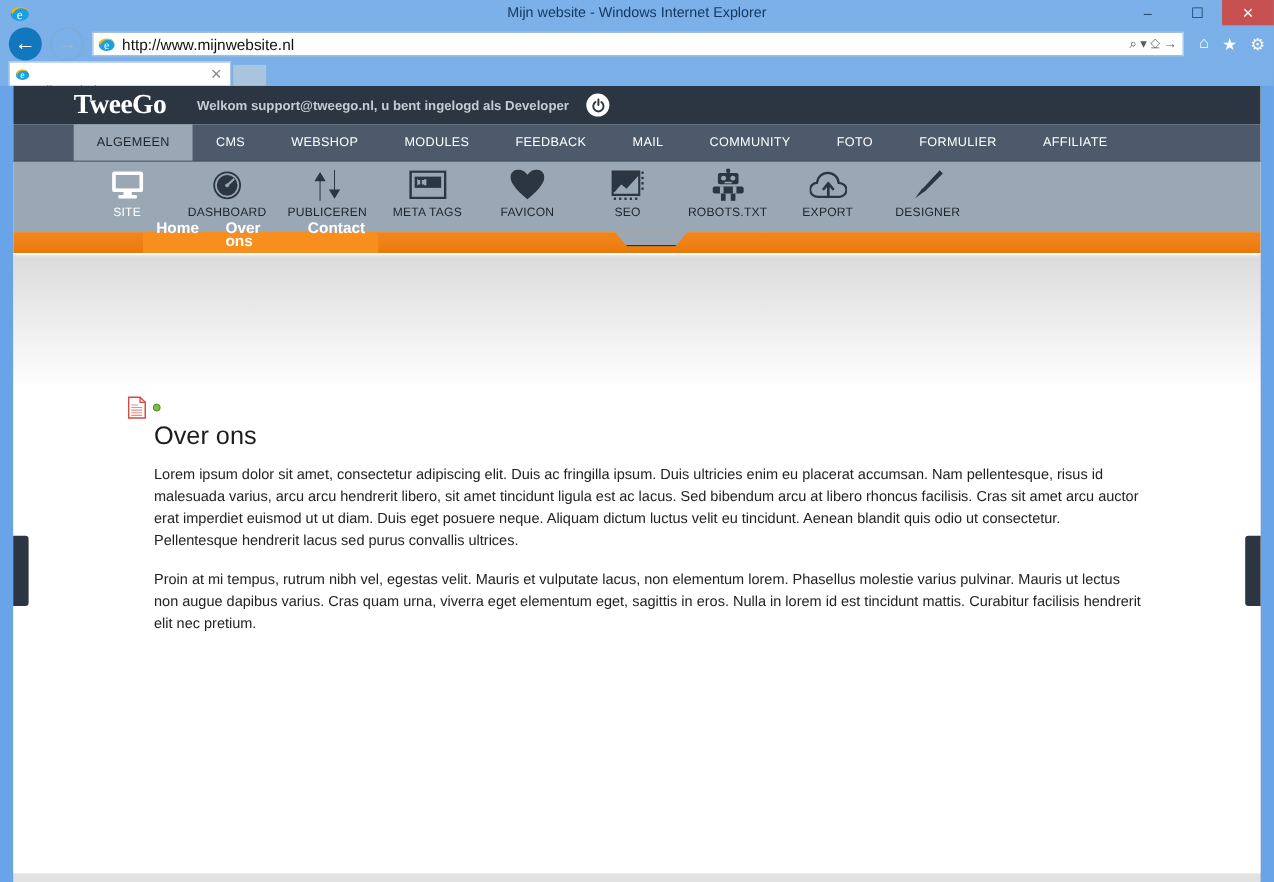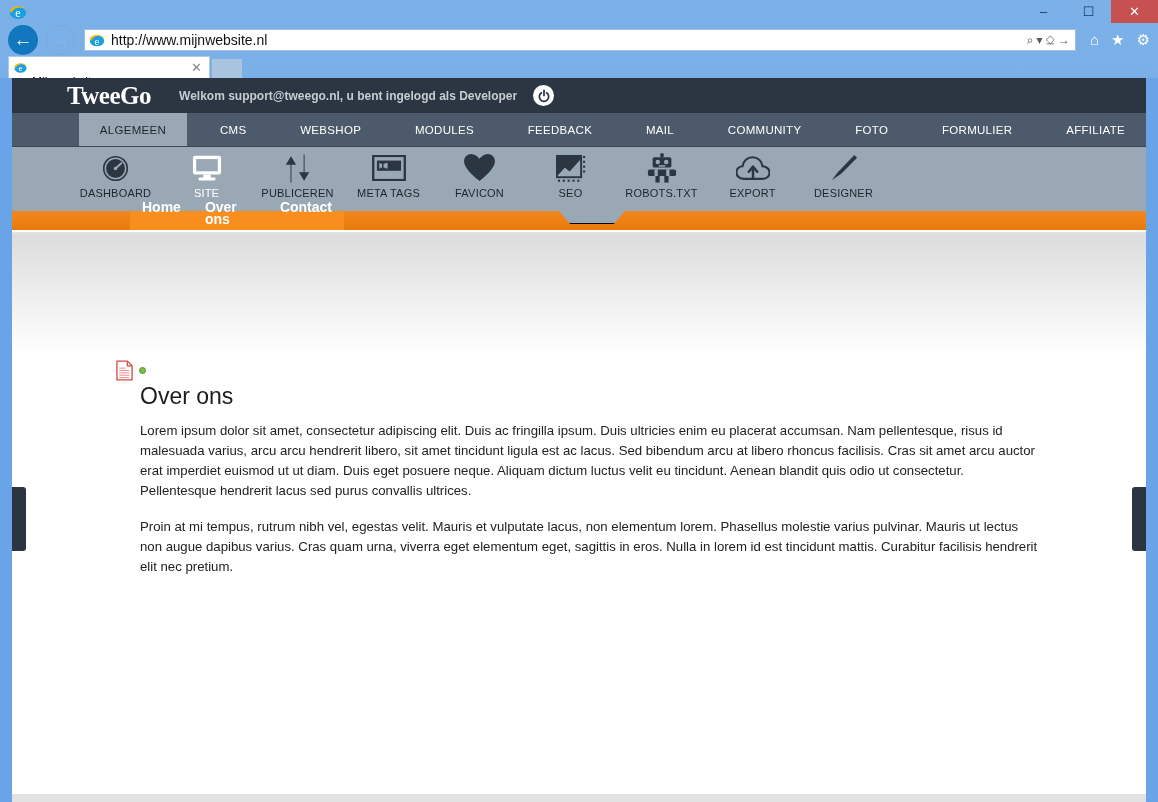--- a/index.html
+++ b/index.html
@@ -95,21 +95,20 @@
     background: #fff; color: #2b3642;
     display: flex; align-items: center; justify-content: center;
     font-size: 14px; line-height: 1;
   }
 
   
   .admin-tabs {
     position: absolute; left: 0; top: 35px; width: 1134px; height: 34px;
     background: #4c5a6b; display: flex; align-items: stretch;
     border-bottom: 1px solid #3b4654;
-    justify-content: space-between;
   }
   .admin-tabs .spacer { width: 55px; }
   .admin-tab {
     display: flex; align-items: center; padding: 0 21px;
     font-size: 11.5px; color: #ffffff; letter-spacing: .3px;
   }
   .admin-tab.active { background: #9aa8b5; color: #1d242c; }
 
   
   .icon-bar {
@@ -205,20 +204,21 @@
 
   <div class="titlebar">
     <span class="ie-logo-title">
       <svg width="20" height="20" viewBox="0 0 20 20">
         <ellipse cx="10" cy="11" rx="8.2" ry="6" fill="#1a9fe0"></ellipse>
         <path d="M2 9 C4 3,16 3,18 8 C14 4,6 5,3.5 11 Z" fill="#f4b400"></path>
         <path d="M3 12.5 h13.5 a7 7 0 0 1 -13.5 0 z" fill="#ffffff" opacity="0"></path>
         <text x="10" y="15" font-size="12" fill="#ffffff" text-anchor="middle" font-family="'Liberation Serif',serif">e</text>
       </svg>
     </span>
+    <div class="title-text">Mijn website - Windows Internet Explorer</div>
     <div class="win-btns">
       <div class="win-btn">–</div>
       <div class="win-btn">☐</div>
       <div class="win-btn close">✕</div>
     </div>
   </div>
 
   <div class="navrow">
     <div class="nav-back">←</div>
     <div class="nav-fwd">→</div>
@@ -286,42 +286,42 @@
         <div class="admin-tab">MAIL</div>
         <div class="admin-tab">COMMUNITY</div>
         <div class="admin-tab">FOTO</div>
         <div class="admin-tab">FORMULIER</div>
         <div class="admin-tab">AFFILIATE</div>
       </div>
 
       <div class="icon-bar">
         <div class="icon-items">
 
+          <div class="icon-item white">
+            <span class="icon-glyph">
+              <svg width="32" height="30" viewBox="0 0 34 32">
+                <rect x="2" y="3" width="30" height="20" rx="2.5" fill="#ffffff"></rect>
+                <rect x="5.5" y="6.5" width="23" height="13" fill="#9aa8b5"></rect>
+                <rect x="13" y="23" width="8" height="4" fill="#ffffff"></rect>
+                <rect x="8" y="26" width="18" height="3.2" rx="1.2" fill="#ffffff"></rect>
+              </svg>
+            </span>
+            <span class="icon-label">SITE</span>
+          </div>
+
           <div class="icon-item">
             <span class="icon-glyph">
               <svg width="31" height="31" viewBox="0 0 32 32">
                 <circle cx="16" cy="16" r="13" fill="#2b3642"></circle>
                 <circle cx="16" cy="16" r="10.5" fill="none" stroke="#9aa8b5" stroke-width="1.6"></circle>
                 <path d="M16 16 L22 10.5" stroke="#9aa8b5" stroke-width="2" stroke-linecap="round"></path>
                 <circle cx="16" cy="16" r="1.8" fill="#9aa8b5"></circle>
               </svg>
             </span>
             <span class="icon-label">DASHBOARD</span>
-          </div>
-
-          <div class="icon-item white">
-            <span class="icon-glyph">
-              <svg width="32" height="30" viewBox="0 0 34 32">
-                <rect x="2" y="3" width="30" height="20" rx="2.5" fill="#ffffff"></rect>
-                <rect x="5.5" y="6.5" width="23" height="13" fill="#9aa8b5"></rect>
-                <rect x="13" y="23" width="8" height="4" fill="#ffffff"></rect>
-                <rect x="8" y="26" width="18" height="3.2" rx="1.2" fill="#ffffff"></rect>
-              </svg>
-            </span>
-            <span class="icon-label">SITE</span>
           </div>
 
           <div class="icon-item">
             <span class="icon-glyph">
               <svg width="30" height="31" viewBox="0 0 32 32">
                 <path d="M10 31 V12 H5 L10.5 3 L16 12 H11 V31 Z" fill="#2b3642" transform="translate(-2,0)"></path>
                 <path d="M22 1 V20 H27 L21.5 29 L16 20 H21 V1 Z" fill="#2b3642" transform="translate(1,0)"></path>
               </svg>
             </span>
             <span class="icon-label">PUBLICEREN</span>

